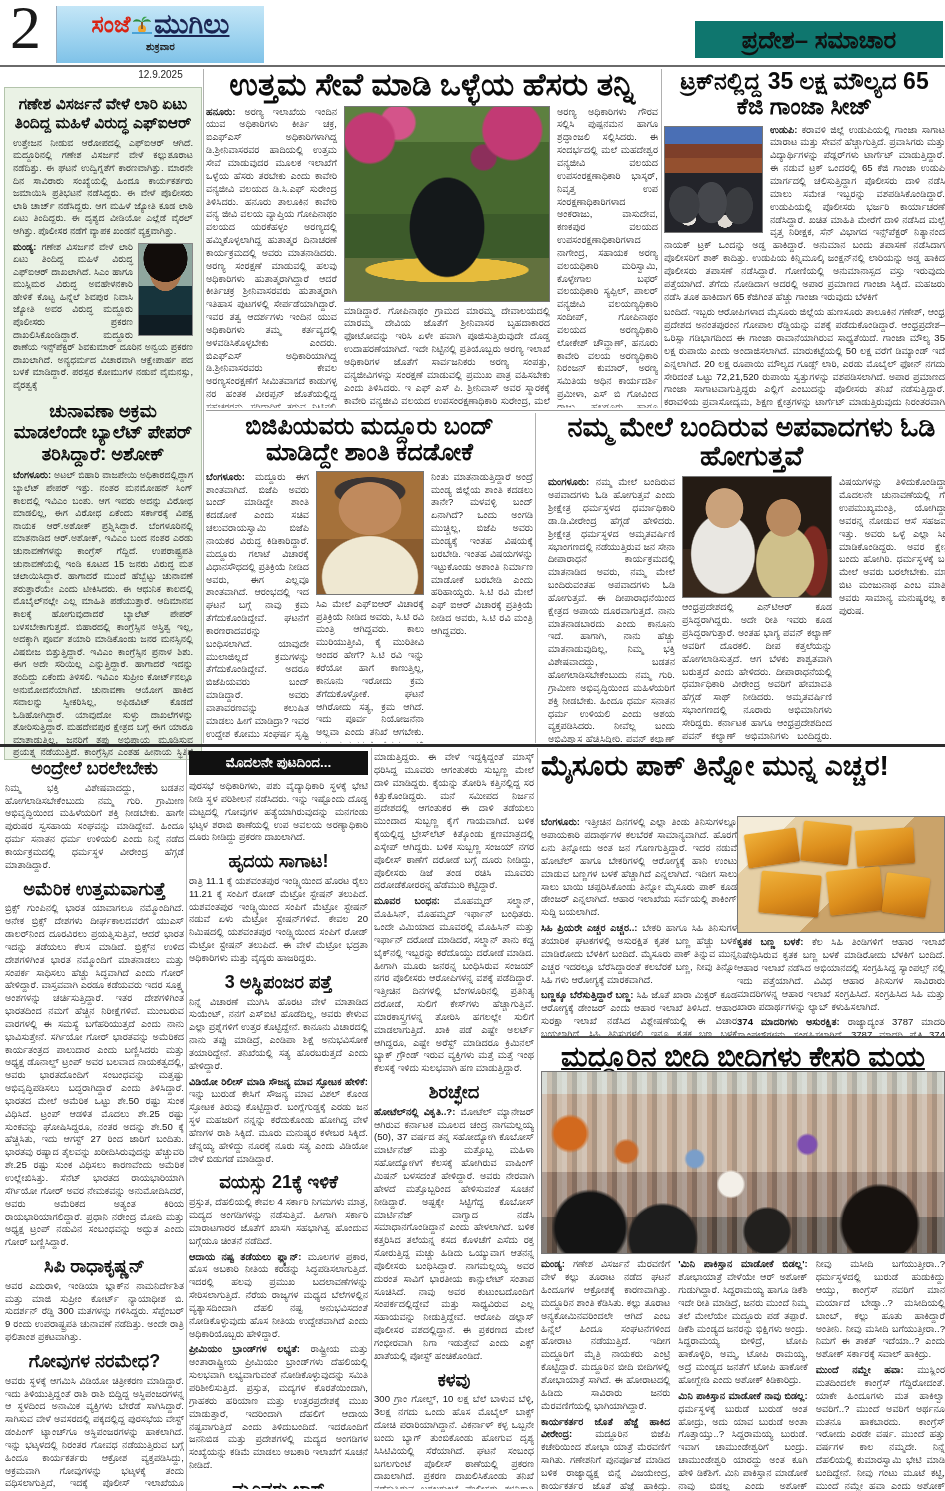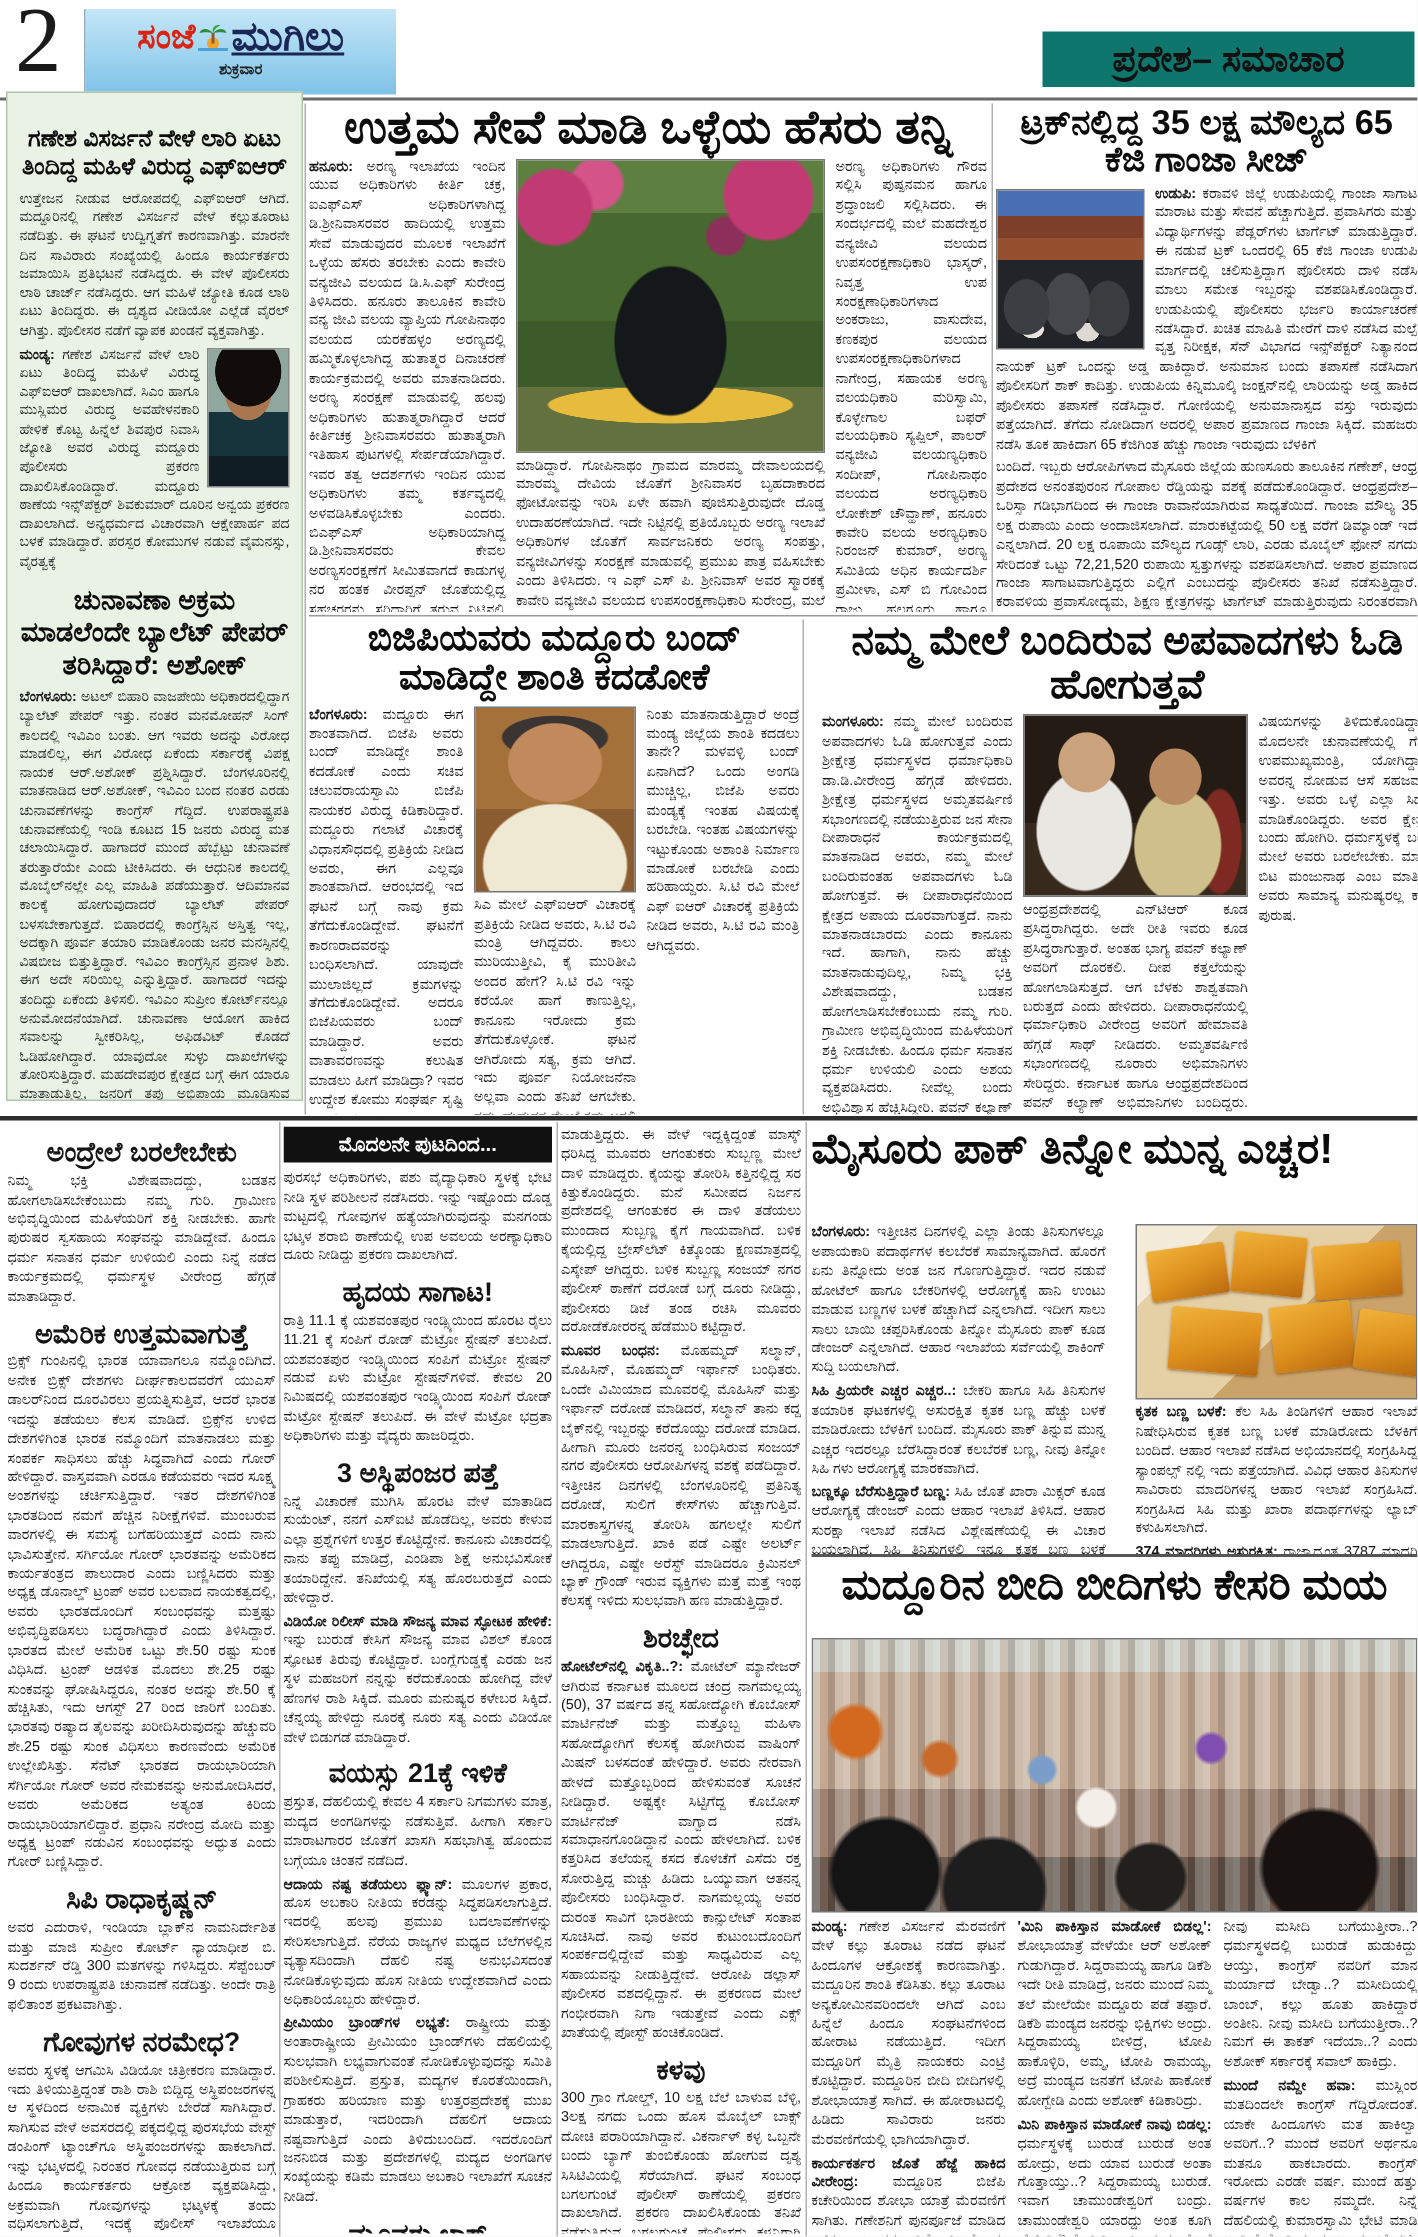--- a/index.html
+++ b/index.html
@@ -23,21 +23,21 @@
   .sub { font-size:16px; font-weight:bold; text-align:center; margin:7px 0 3px; line-height:1.15; }
   .hd { font-weight:bold; text-align:center; color:#0c0c0c; }
 
   
   .abs { position:absolute; overflow:hidden; }
   .vline { position:absolute; width:1px; background:#b0b0b0; }
   .hline { position:absolute; height:1px; background:#9a9a9a; }
   .heavy-rule { position:absolute; left:0; top:744px; width:945px; height:3px; background:#2c2c2c; }
 
   
-  .greenbox { left:4px; top:61px; width:198px; height:673px; background:#eaf2e5; border:1px solid #b3c4ab; padding:21px 8px; }
+  .greenbox { left:4px; top:87px; width:198px; height:673px; background:#eaf2e5; border:1px solid #b3c4ab; padding:6px 8px; }
   .greenbox .hd1 { font-size:15.5px; line-height:1.25; margin-bottom:4px; }
   .greenbox .hd2 { font-size:18px; line-height:1.2; margin:9px 0 4px; }
   .greenbox .p { font-size:9.4px; }
 
   .photo { position:relative; }
   .woman-photo { float:right; width:55px; height:93px; margin:2px 0 2px 5px; border:1px solid #888;
     background:
       radial-gradient(ellipse 42% 26% at 50% 16%, #120d0b 0 98%, transparent 100%),
       radial-gradient(ellipse 30% 22% at 50% 30%, #a9764f 0 98%, transparent 100%),
       linear-gradient(180deg,#8fa79f 0 46%, #17343c 46% 78%, #101d24 78% 100%); }
@@ -93,27 +93,27 @@
   
   .bcol1 { left:5px;  top:751px; width:179px; height:738px; }
   .bcol2 { left:189px; top:751px; width:179px; height:738px; }
   .bcol3 { left:374px; top:751px; width:160px; height:738px; }
   .banner { background:#111; color:#fff; font-size:13.5px; font-weight:bold; text-align:center; padding:4px 2px; margin-bottom:5px; }
   .sub-big { font-size:18px; }
 
   
   .artG { left:541px; top:751px; width:404px; height:287px; border-bottom:2px solid #555; }
   .artG .hd { font-size:28px; line-height:1.05; text-align:left; margin-bottom:4px; }
-  .gcols { display:flex; gap:20px;margin-top:36px; }
+  .gcols { display:flex; gap:0;margin-top:36px; }
   .mysorepak-photo { width:100%; height:117px; border:1px solid #777; margin-bottom:3px; position:relative; background:linear-gradient(135deg,#f4ecd9 0 18%, #e5cfa5 18% 55%, #caa36a 55% 100%); overflow:hidden; }
   .cube { position:absolute; border-radius:2px; background:linear-gradient(160deg,#f0b33c 0%,#dd8f1d 55%,#b96a10 100%); box-shadow:0 1px 2px rgba(90,50,0,.5); }
 
   
   .artH { left:541px; top:1040px; width:404px; height:451px; }
-  .artH .hd { font-size:28px; line-height:1.05; margin:2px 0 21px; }
+  .artH .hd { font-size:28px; line-height:1.05; margin:2px 0 0;text-decoration:underline; }
   .crowd-photo { width:100%; height:183px; border:1px solid #777; margin-bottom:4px;
     background:
       radial-gradient(circle at 12% 86%, #141414 0 9%, transparent 10%),
       radial-gradient(circle at 30% 92%, #1d1d1d 0 10%, transparent 11%),
       radial-gradient(circle at 56% 88%, #22201e 0 8%, transparent 9%),
       radial-gradient(circle at 84% 84%, #17120f 0 10%, transparent 11%),
       radial-gradient(circle at 47% 62%, #f3efe8 0 5%, transparent 6%),
       radial-gradient(circle at 7% 34%, #d2691e 0 4%, transparent 5%),
       radial-gradient(circle at 21% 44%, #c96a2a 0 3%, transparent 4%),
       radial-gradient(circle at 66% 40%, #7e4fb0 0 3%, transparent 4%),

